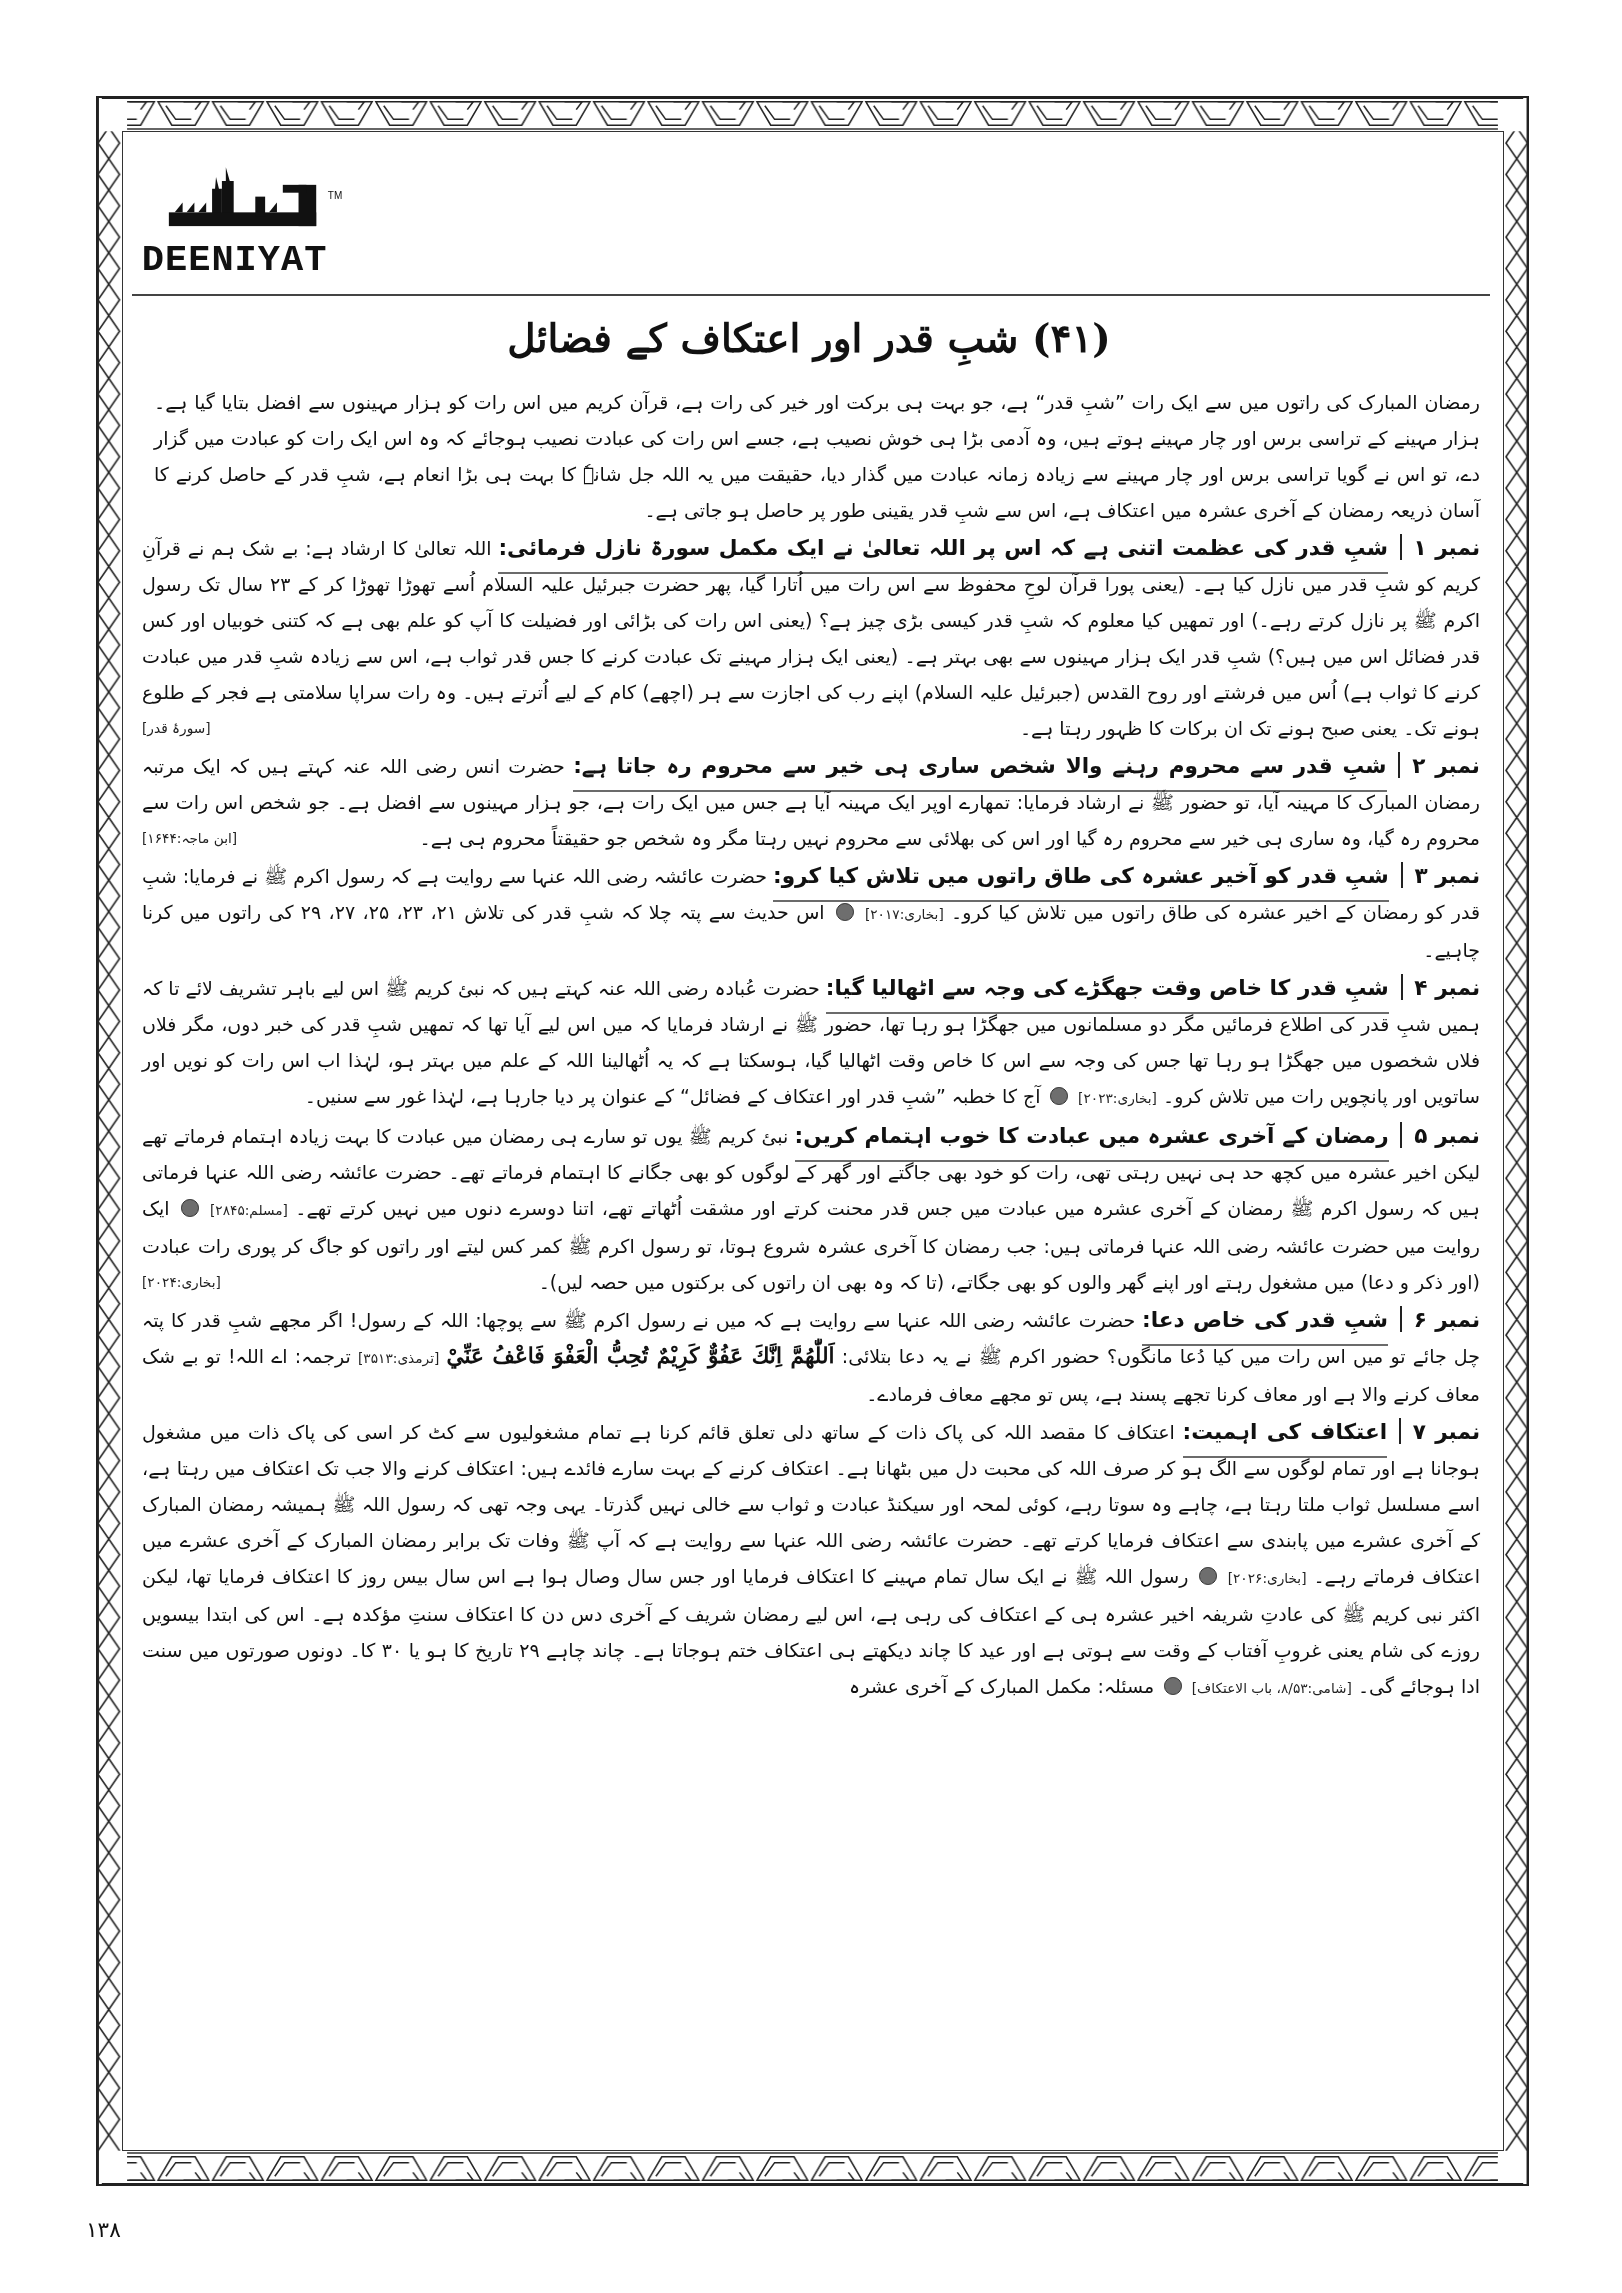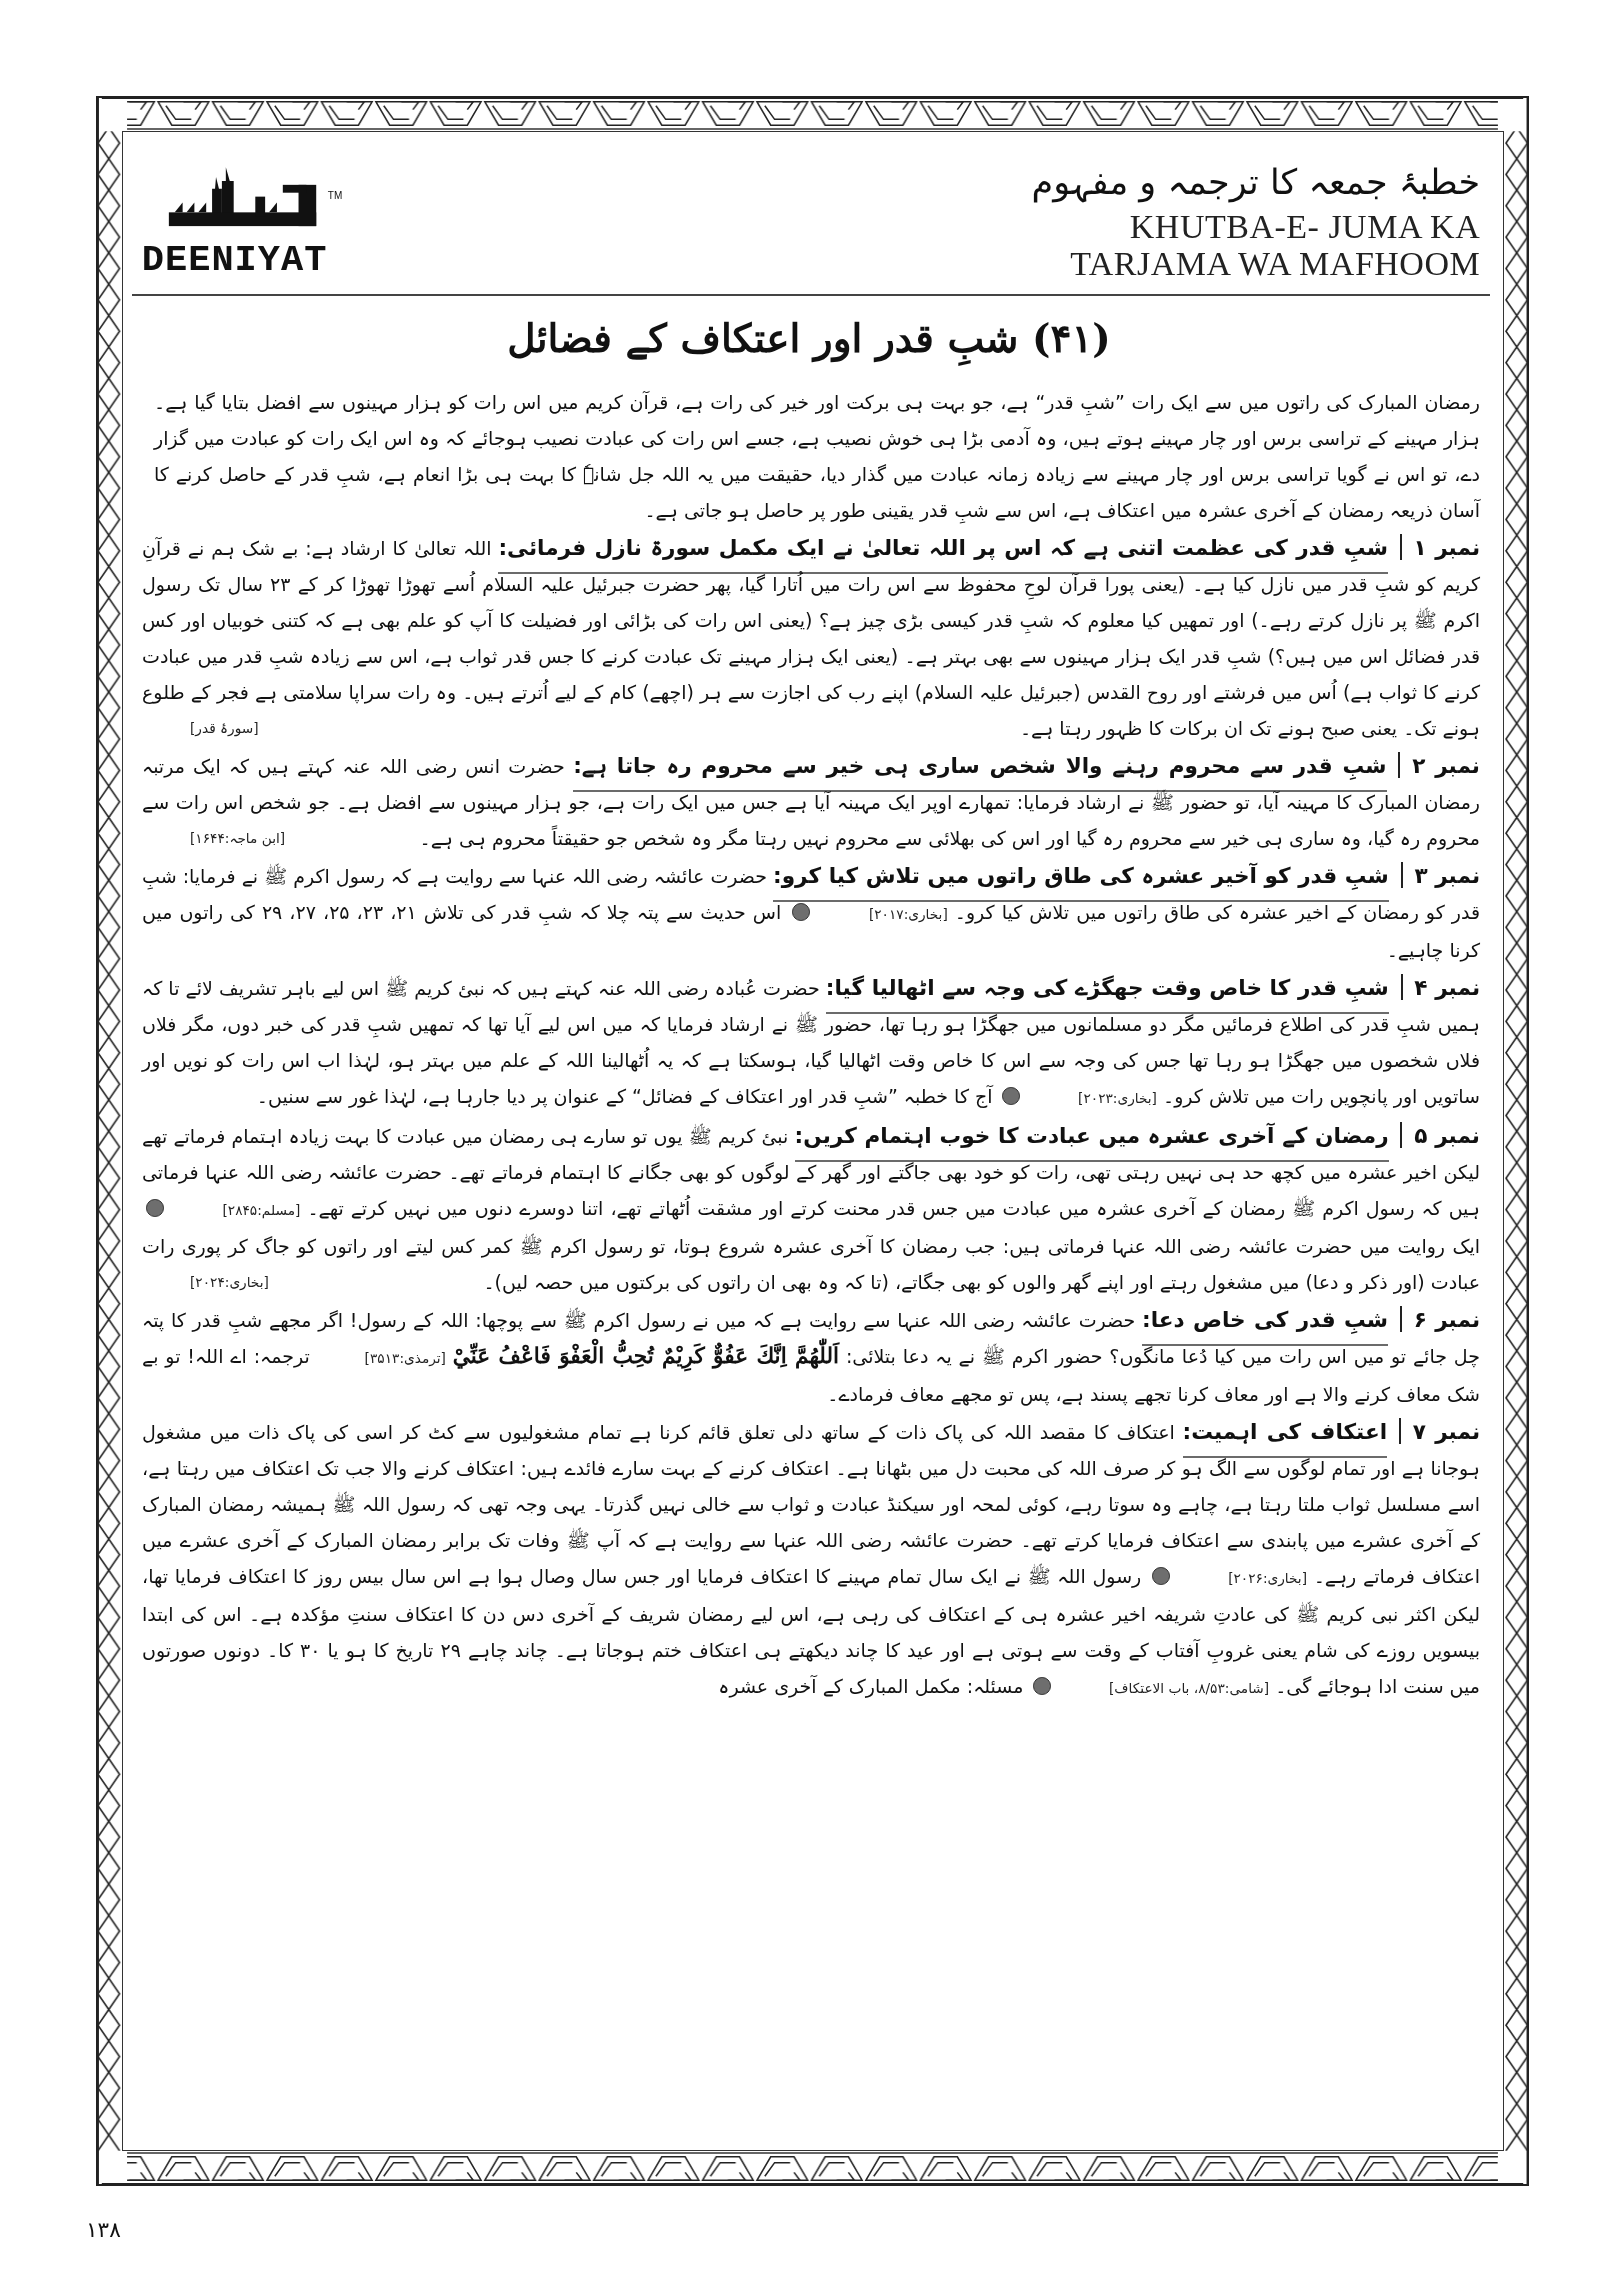--- a/index.html
+++ b/index.html
@@ -32,21 +32,21 @@
     .page-title { position: absolute; left: 128px; right: 132px; top: 304px; text-align: center; direction: rtl; font-family: "DejaVu Serif", serif; font-size: 39px; font-weight: 700; line-height: 69px; color: #111; }
 
     
     .content { position: absolute; left: 142px; right: 142px; top: 384px; direction: rtl; text-align: justify; font-family: "DejaVu Sans", sans-serif; font-size: 19px; line-height: 36px; color: #111; }
     .content p { margin: 0 0 0 12px; }
     .section { margin-top: 2px; }
     .sec-head { display: inline; }
     .sec-num { font-weight: 700; font-size: 21.6px; }
     .sec-bar { display: inline-block; width: 2px; height: 25.5px; background: #222; margin: 0 11.8px; vertical-align: -4.9px; }
     .sec-title { font-weight: 700; font-size: 21.6px; border-bottom: 2.9px solid #6b6b6b; padding-bottom: 12px; }
-    .ref { font-size: 13.7px; color: #222; white-space: nowrap; margin-left: 48px; }
+    .ref { font-size: 13.7px; color: #222; white-space: nowrap; }
     .ref-left { float: left; }
     .dot { display: inline-block; width: 15.7px; height: 15.7px; border-radius: 50%; background: #6e6e6e; border: 1px solid #333; vertical-align: -2px; margin: 0 3.9px; }
     .arabic { font-family: "DejaVu Serif", serif; font-weight: 700; font-size: 21.6px; }
 
     .page-number { position: absolute; left: 86px; top: 2217px; font-family: "DejaVu Sans", sans-serif; font-size: 21.6px; color: #111; }
   </style>
 </head>
 <body>
 
 <div class="frame">
@@ -116,25 +116,20 @@
       <polygon points="26,46 34,36 34,46" fill="#111"></polygon>
       <polygon points="38,46 46,36 46,46" fill="#111"></polygon>
       <rect x="96" y="30" width="10" height="20" fill="#111"></rect>
       <polygon points="110,46 118,36 118,46" fill="#111"></polygon>
       <rect x="140" y="18" width="18" height="42" fill="#111"></rect>
       <rect x="124" y="18" width="24" height="8" fill="#111"></rect>
     </svg>
     <span class="tm">TM</span>
     <div class="word">DEENIYAT</div>
   </div>
-  <div class="title-block">
-    <div class="title-urdu">خطبۂ جمعہ کا ترجمہ و مفہوم</div>
-    <div class="title-en">KHUTBA-E- JUMA KA</div>
-    <div class="title-en">TARJAMA WA MAFHOOM</div>
-  </div>
 </div>
 <div class="header-rule"></div>
 
 <div class="page-title">(۴۱) شبِ قدر اور اعتکاف کے فضائل</div>
 
 <div class="content">
   <p>رمضان المبارک کی راتوں میں سے ایک رات ”شبِ قدر“ ہے، جو بہت ہی برکت اور خیر کی رات ہے، قرآن کریم میں اس رات کو ہزار مہینوں سے افضل بتایا گیا ہے۔ ہزار مہینے کے تراسی برس اور چار مہینے ہوتے ہیں، وہ آدمی بڑا ہی خوش نصیب ہے، جسے اس رات کی عبادت نصیب ہوجائے کہ وہ اس ایک رات کو عبادت میں گزار دے، تو اس نے گویا تراسی برس اور چار مہینے سے زیادہ زمانہ عبادت میں گذار دیا، حقیقت میں یہ اللہ جل شانہٗ کا بہت ہی بڑا انعام ہے، شبِ قدر کے حاصل کرنے کا آسان ذریعہ رمضان کے آخری عشرہ میں اعتکاف ہے، اس سے شبِ قدر یقینی طور پر حاصل ہو جاتی ہے۔</p>
 
   <div class="section">
     <span class="sec-head">

